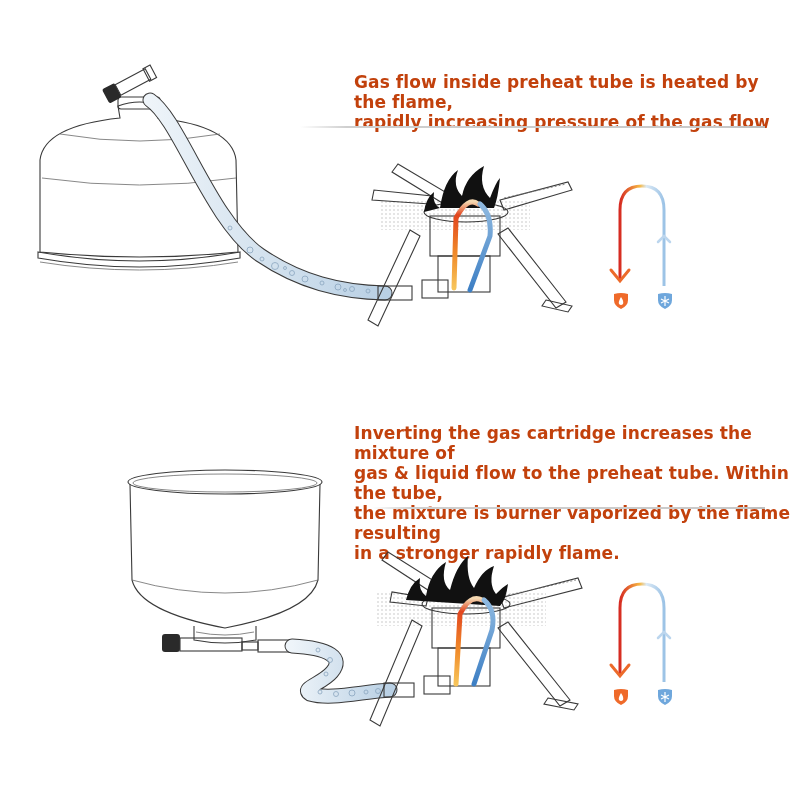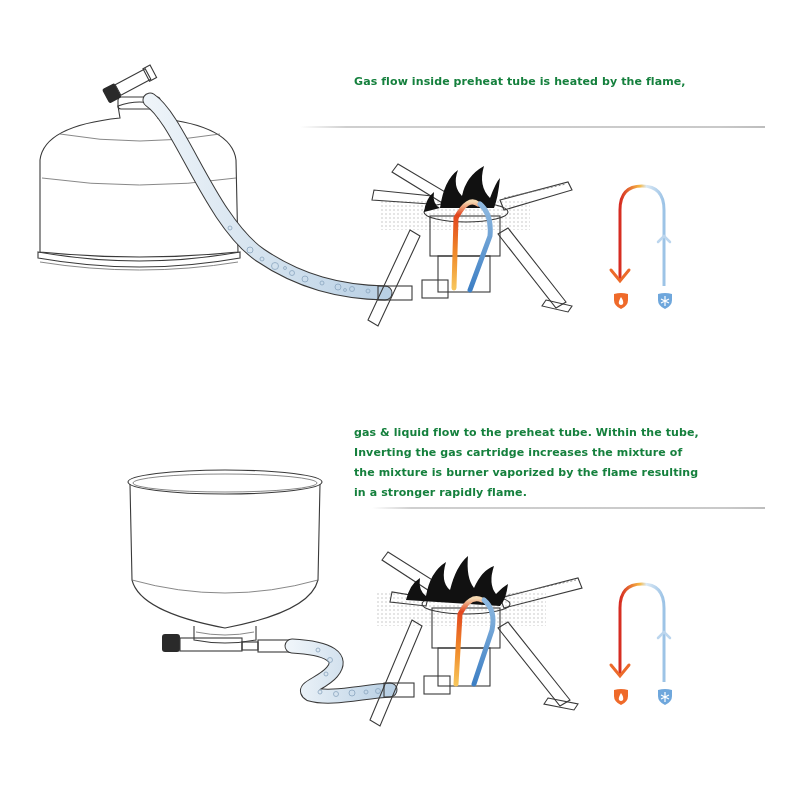--- a/index.html
+++ b/index.html
@@ -1,17 +1,17 @@
 <!DOCTYPE html>
 <html><head>
 <meta charset="utf-8">
 <style>
   html, body { margin:0; padding:0; background:#ffffff; }
   body { width:790px; height:790px; position:relative; overflow:hidden; font-family:"DejaVu Sans", sans-serif; }
-  .caption { position:absolute; left:354px; color:#15803d; font-size:11px; line-height:20px; font-weight:bold; letter-spacing:0.1px; }
+  .caption { position:absolute; left:354px; color:#c2410c; font-size:17px; line-height:20px; font-weight:bold; letter-spacing:0.1px; }
   .caption p { margin:0; }
   .divider { position:absolute; height:2px; background:linear-gradient(90deg, rgba(200,200,200,0) 0%, #cfcfcf 10%, #c9c9c9 90%, #bdbdbd 100%); }
   svg { position:absolute; overflow:visible; }
   .ln { fill:none; stroke:#3a3a3a; stroke-width:1.1; }
   .lnl { fill:none; stroke:#6a6a6a; stroke-width:0.8; }
 </style>
 </head>
 <body>
 
 
@@ -50,20 +50,21 @@
     </linearGradient>
     <pattern id="dots" width="4" height="4" patternUnits="userSpaceOnUse">
       <circle cx="2" cy="2" r="0.9" fill="#cfcfcf"></circle>
     </pattern>
   </defs>
 </svg>
 
 
 <div class="caption" style="top:72px;">
   <p>Gas flow inside preheat tube is heated by the flame,</p>
+  <p>rapidly increasing pressure of the gas flow</p>
 </div>
 <div class="divider" style="left:300px; top:126px; width:465px;"></div>
 
 
 <svg style="left:0;top:0" width="790" height="790">
 
   <path class="ln" d="M40 160 Q44 126 120 118 L118 106 Q140 98 160 106 L158 118 Q232 126 236 160 L238 252 Q140 262 40 252 Z" fill="#fff"></path>
   <path class="lnl" d="M42 178 Q140 192 236 178"></path>
   <path class="lnl" d="M60 134 Q140 148 220 134"></path>
   <path class="ln" d="M38 252 Q140 270 240 252 L240 258 Q140 276 38 258 Z" fill="#fff"></path>
@@ -135,22 +136,22 @@
   <path d="M2 2 Q9 0 16 2 L16 8 Q16 14 9 17 Q2 14 2 8 Z" fill="#ef6a2a"></path>
   <path d="M9 5 Q12 9 11 12 Q9 14 7 12 Q6 10 9 5 Z" fill="#fff"></path>
 </svg>
 <svg style="left:656px;top:292px" width="18" height="18" viewBox="0 0 18 18">
   <path d="M2 2 Q9 0 16 2 L16 8 Q16 14 9 17 Q2 14 2 8 Z" fill="#6fa7dc"></path>
   <path d="M9 4 L9 14 M5 7 L13 11 M13 7 L5 11" stroke="#fff" stroke-width="1.2"></path>
 </svg>
 
 
 <div class="caption" style="top:423px;">
+  <p>Inverting the gas cartridge increases the mixture of</p>
   <p>gas &amp; liquid flow to the preheat tube. Within the tube,</p>
-  <p>Inverting the gas cartridge increases the mixture of</p>
   <p>the mixture is burner vaporized by the flame resulting</p>
   <p>in a stronger rapidly flame.</p>
 </div>
 <div class="divider" style="left:372px; top:507px; width:393px;"></div>
 
 
 <svg style="left:0;top:0" width="790" height="790">
   <ellipse cx="225" cy="482" rx="97" ry="12" class="ln" fill="#fff"></ellipse>
   <ellipse cx="225" cy="483" rx="92" ry="9" class="lnl" fill="none"></ellipse>
   <path class="ln" d="M130 484 L132 580 Q140 612 225 628 Q310 612 318 580 L320 484" fill="#fff"></path>

